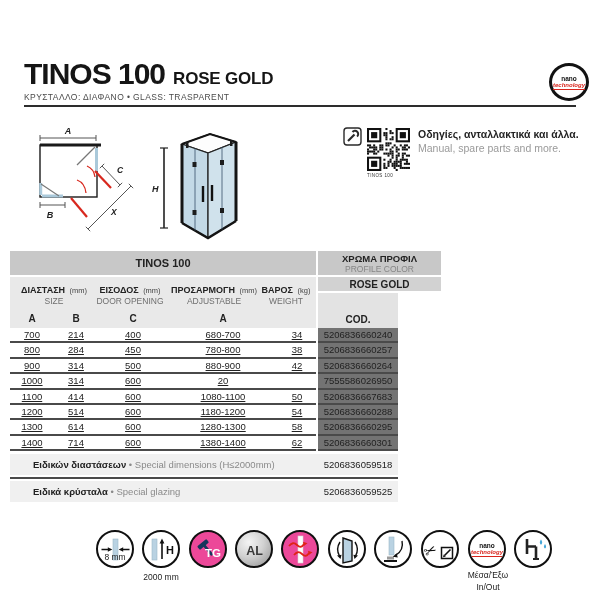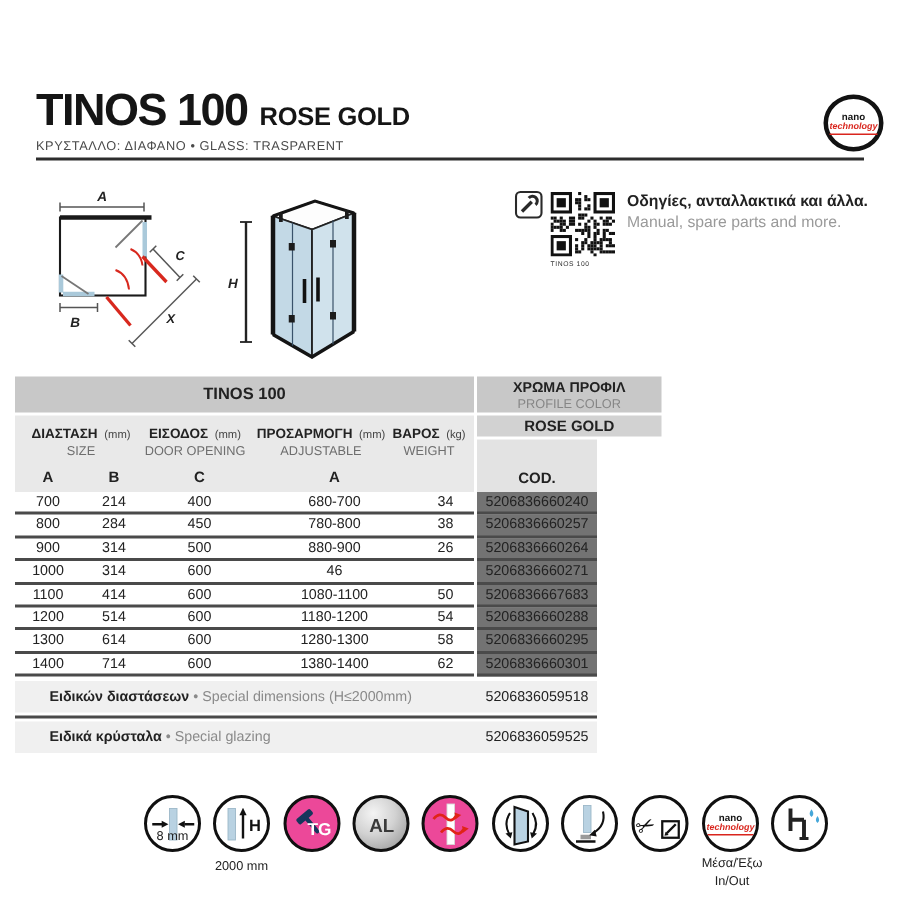--- a/index.html
+++ b/index.html
@@ -53,21 +53,21 @@
   .rose-band { left:318px; top:277px; width:123px; height:14px; background:#d2d2d2;
                display:flex; align-items:center; justify-content:center; font-size:10px; font-weight:bold; color:#222; }
   .cod-area { left:318px; top:293px; width:80px; height:35px; background:#e3e3e3;
               display:flex; align-items:flex-end; justify-content:center; padding-bottom:3px;
               font-size:10px; font-weight:bold; color:#222; }
 
   .rows-host { left:10px; top:328px; width:388px; }
   .trow { display:flex; }
   .trow .left { width:306px; display:grid; grid-template-columns:44px 44px 70px 110px 38px;
                 border-bottom:2px solid #4a4a4a; }
-  .trow .left span { text-align:center; font-size:9.5px; line-height:13.4px; height:13.4px; color:#222; }
+  .trow .left span { text-align:center; font-size:9.5px; line-height:13.4px; height:13.4px; color:#222;text-decoration:underline; }
   .trow .gapcol { width:2px; }
   .trow .codcell { width:80px; background:#737373; border-bottom:2px solid #4a4a4a;
                    text-align:center; font-size:9.5px; line-height:13.4px; height:15.4px; color:#222; }
 
   .sprow { left:10px; width:388px; height:21px; background:#f0f0f0; display:flex; align-items:center; }
   .sprow .lbl { flex:1; padding-left:23px; font-size:9.5px; }
   .sprow .lbl .gr { font-weight:bold; color:#222; }
   .sprow .lbl .en { color:#8a8a8a; }
   .sprow .cod { width:80px; text-align:center; font-size:9.5px; color:#222; }
   .sp1 { top:454px; }
@@ -374,35 +374,35 @@
     <div class="gapcol"></div>
     <div class="codcell">5206836660257</div>
   </div>
 
   <div class="trow">
     <div class="left">
       <span>900</span>
       <span>314</span>
       <span>500</span>
       <span>880-900</span>
-      <span>26</span>
+      <span>42</span>
     </div>
     <div class="gapcol"></div>
     <div class="codcell">5206836660264</div>
   </div>
 
   <div class="trow">
     <div class="left">
       <span>1000</span>
       <span>314</span>
       <span>600</span>
-      <span>46</span>
-    </div>
-    <div class="gapcol"></div>
-    <div class="codcell">5206836660271</div>
+      <span>20</span>
+    </div>
+    <div class="gapcol"></div>
+    <div class="codcell">7555586026950</div>
   </div>
 
   <div class="trow">
     <div class="left">
       <span>1100</span>
       <span>414</span>
       <span>600</span>
       <span>1080-1100</span>
       <span>50</span>
     </div>

